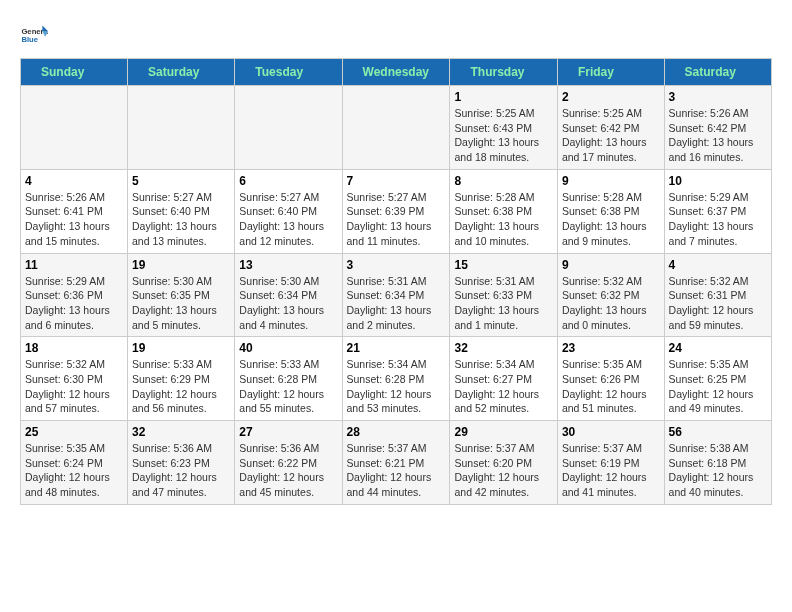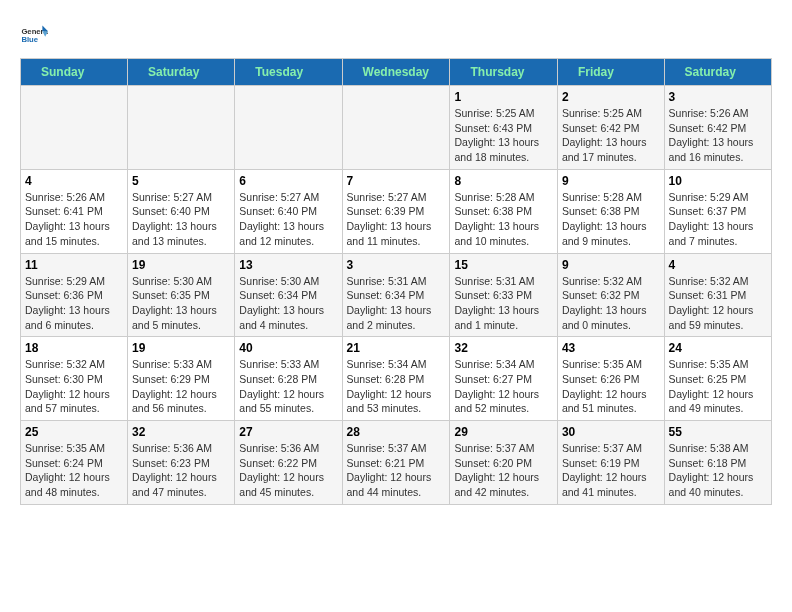--- a/index.html
+++ b/index.html
@@ -206,21 +206,21 @@
         </td>
         <td>
           <span class="day-num">21</span>
           <div class="day-info">Sunrise: 5:34 AM<br>Sunset: 6:28 PM<br>Daylight: 12 hours and 53 minutes.</div>
         </td>
         <td>
           <span class="day-num">32</span>
           <div class="day-info">Sunrise: 5:34 AM<br>Sunset: 6:27 PM<br>Daylight: 12 hours and 52 minutes.</div>
         </td>
         <td>
-          <span class="day-num">43</span>
+          <span class="day-num">23</span>
           <div class="day-info">Sunrise: 5:35 AM<br>Sunset: 6:26 PM<br>Daylight: 12 hours and 51 minutes.</div>
         </td>
         <td>
           <span class="day-num">24</span>
           <div class="day-info">Sunrise: 5:35 AM<br>Sunset: 6:25 PM<br>Daylight: 12 hours and 49 minutes.</div>
         </td>
       </tr>
       <tr>
         <td>
           <span class="day-num">25</span>
@@ -240,18 +240,18 @@
         </td>
         <td>
           <span class="day-num">29</span>
           <div class="day-info">Sunrise: 5:37 AM<br>Sunset: 6:20 PM<br>Daylight: 12 hours and 42 minutes.</div>
         </td>
         <td>
           <span class="day-num">30</span>
           <div class="day-info">Sunrise: 5:37 AM<br>Sunset: 6:19 PM<br>Daylight: 12 hours and 41 minutes.</div>
         </td>
         <td>
-          <span class="day-num">55</span>
+          <span class="day-num">56</span>
           <div class="day-info">Sunrise: 5:38 AM<br>Sunset: 6:18 PM<br>Daylight: 12 hours and 40 minutes.</div>
         </td>
       </tr>
     </tbody>
 </table>
 
 </body></html>

